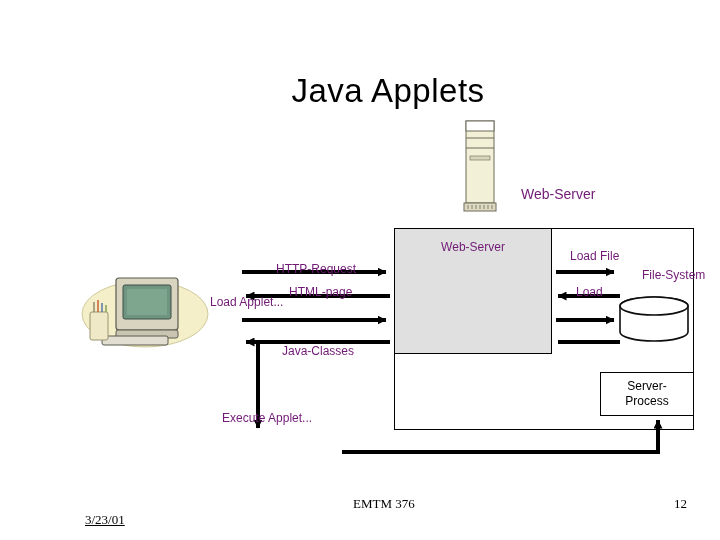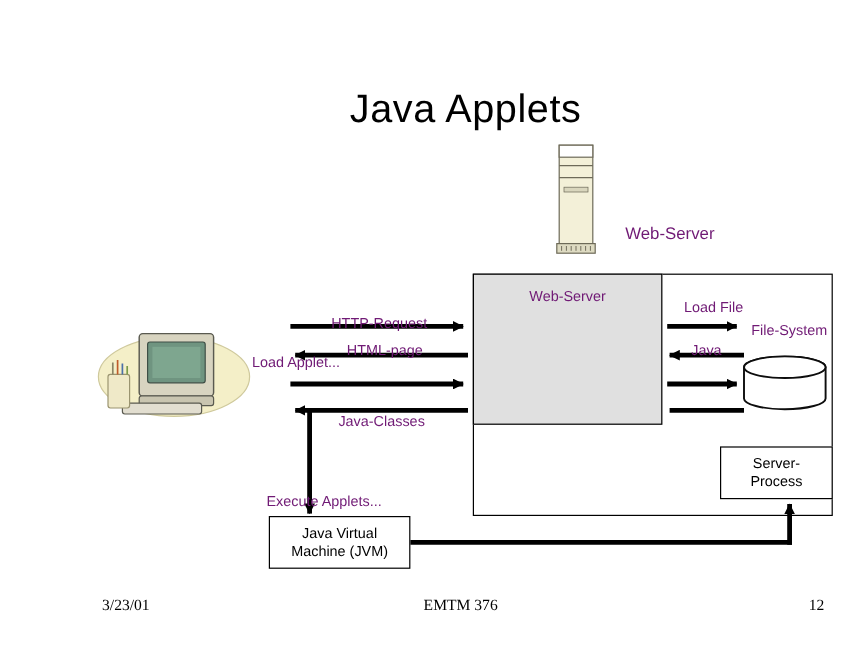--- a/index.html
+++ b/index.html
@@ -132,26 +132,20 @@
 
   <div class="lbl c" style="left:366px; top:240px; width:158px;">Web-Server</div>
 
   <div class="box-plain" style="left:572px; top:372px; width:94px; height:44px;">
     <div>
       <span>Server-</span><br>
       <span>Process</span>
     </div>
   </div>
 
-  <div class="box-plain" style="left:196px; top:430px; width:118px; height:44px;">
-    <div>
-      <span>Java Virtual</span><br>
-      <span>Machine (JVM)</span>
-    </div>
-  </div>
 
   <svg class="overlay">
     <defs>
       <marker id="ah" markerWidth="9" markerHeight="9" refX="8.5" refY="4.5" orient="auto" markerUnits="userSpaceOnUse">
         <path d="M0,0 L9,4.5 L0,9 z" fill="#000000"></path>
       </marker>
     </defs>
 
     <line x1="214" y1="272" x2="358" y2="272" stroke="#000000" stroke-width="4" marker-end="url(#ah)"></line>
 
@@ -169,24 +163,24 @@
     <line x1="592" y1="342" x2="530" y2="342" stroke="#000000" stroke-width="4"></line>
 
     <line x1="230" y1="342" x2="230" y2="428" stroke="#000000" stroke-width="4" marker-end="url(#ah)"></line>
 
     <line x1="314" y1="452" x2="632" y2="452" stroke="#000000" stroke-width="4"></line>
     <line x1="630" y1="454" x2="630" y2="420" stroke="#000000" stroke-width="4" marker-end="url(#ah)"></line>
   </svg>
 
   <div class="lbl" style="left:248px; top:262px;">HTTP-Request</div>
   <div class="lbl" style="left:542px; top:249px;">Load File</div>
-  <div class="lbl" style="left:598px; top:268px;">File-System</div>
+  <div class="lbl" style="left:614px; top:268px;">File-System</div>
   <div class="lbl" style="left:261px; top:285px;">HTML-page</div>
-  <div class="lbl" style="left:548px; top:285px;">Java</div>
+  <div class="lbl" style="left:548px; top:285px;">Load</div>
   <div class="lbl" style="left:182px; top:295px;">Load Applet...</div>
   <div class="lbl" style="left:254px; top:344px;">Java-Classes</div>
-  <div class="lbl" style="left:194px; top:411px;">Execute Applets...</div>
+  <div class="lbl" style="left:194px; top:411px;">Execute Applet...</div>
 
-  <div class="footer" style="left:57px; top:496px;">3/23/01</div>
+  <div class="footer" style="left:57px; top:512px;text-decoration:underline;">3/23/01</div>
   <div class="footer" style="left:325px; top:496px;">EMTM 376</div>
   <div class="footer" style="left:646px; top:496px;">12</div>
 
 </div>
 
 </body></html>

